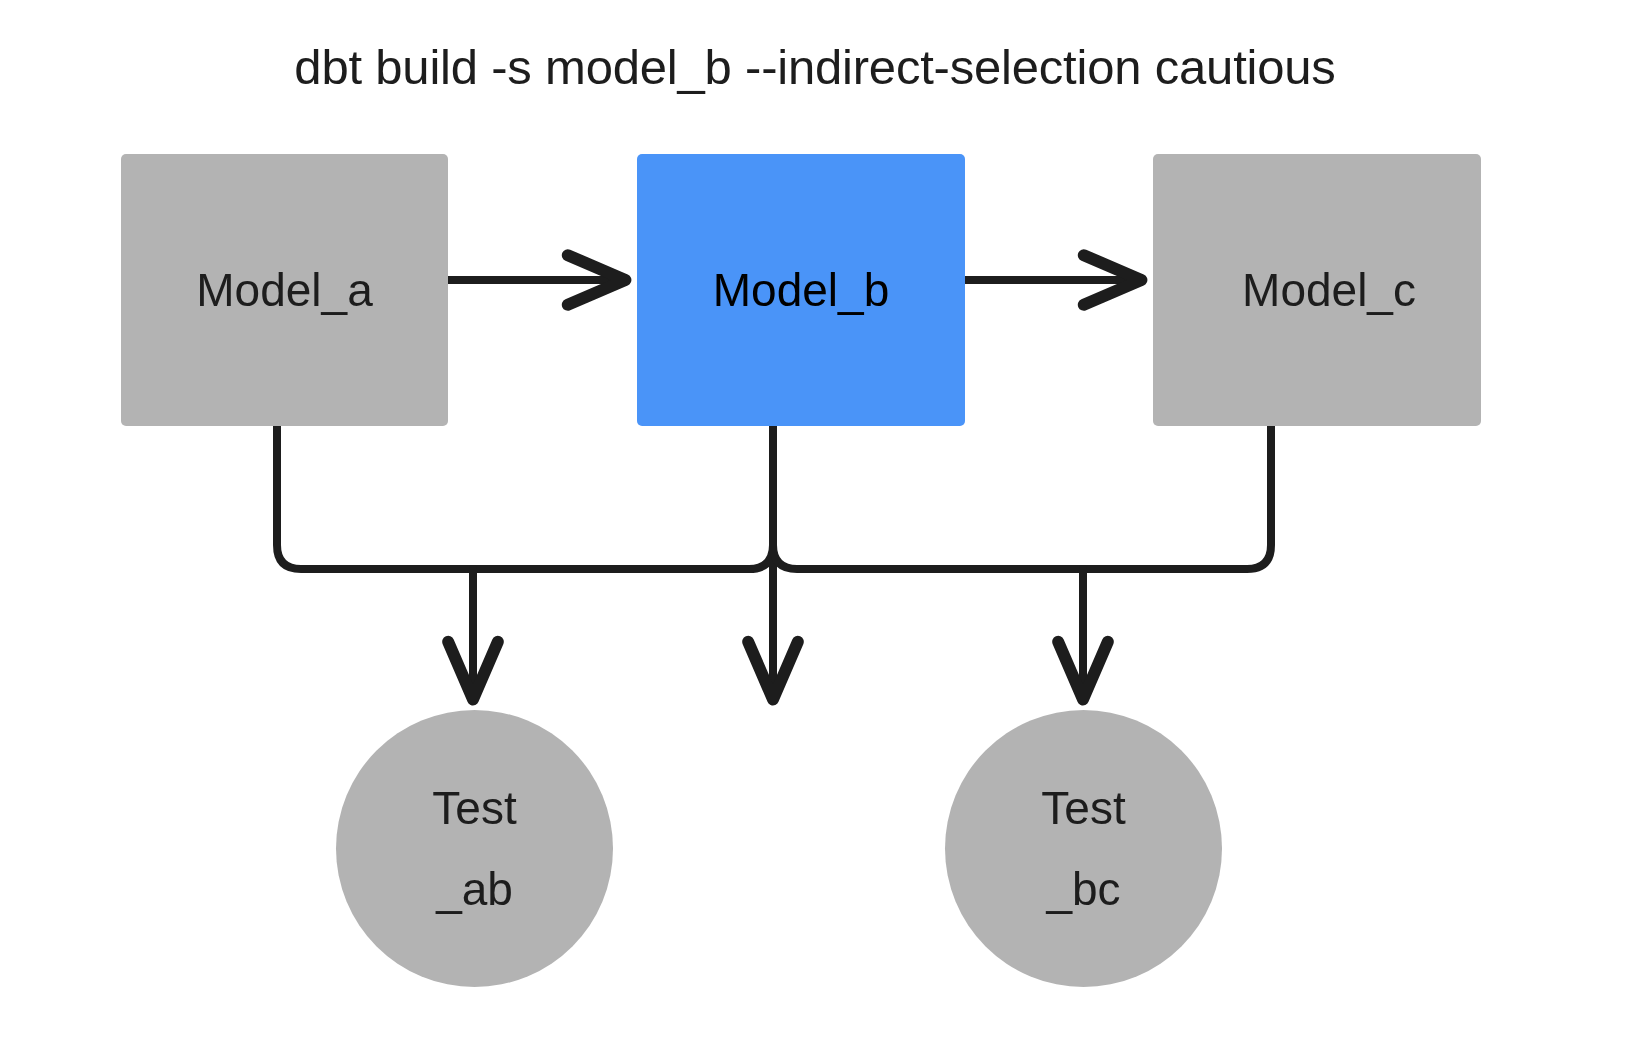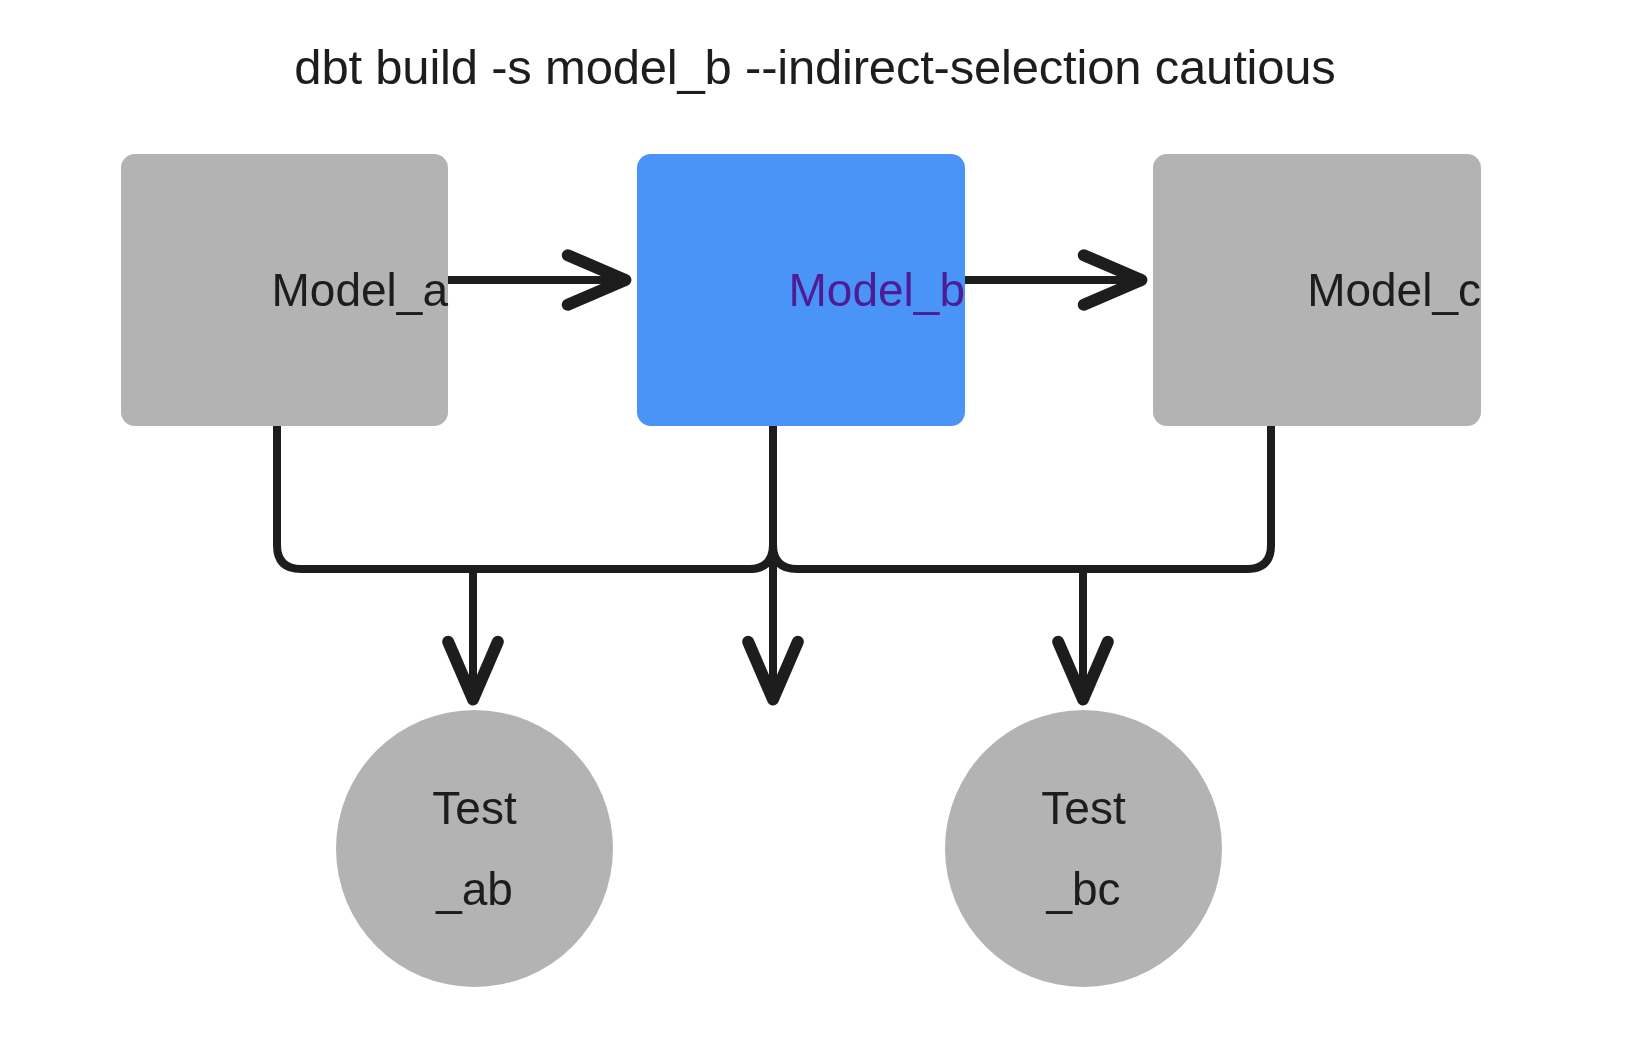--- a/index.html
+++ b/index.html
@@ -29,22 +29,22 @@
     font-size: 49px;
     font-family: "Liberation Sans", sans-serif;
     color: #1d1d1d;
     letter-spacing: -0.2px;
     white-space: nowrap;
   }
   .node-box {
     position: absolute;
     display: flex;
     align-items: center;
-    justify-content: flex-end;
-    border-radius: 14px;
+    justify-content: center;
+    border-radius: 5px;
     font-size: 46px;
     font-family: "Liberation Sans", sans-serif;
     box-sizing: border-box;
   }
   .node-circle {
     position: absolute;
     display: flex;
     flex-direction: column;
     align-items: center;
     justify-content: center;
@@ -113,21 +113,21 @@
 
     <g>
       <path d="M1083,556 L1083,688" fill="none" stroke="#1d1d1d" stroke-width="8" stroke-linecap="round" marker-end="url(#arrowhead)"></path>
     </g>
   </svg>
 
   <div class="node-box" style="left:121px; top:141px; width:327px; height:272px; background:#b3b3b3; color:#1d1d1d;">
     <span>Model_a</span>
   </div>
 
-  <div class="node-box" style="left:637px; top:141px; width:328px; height:272px; background:#4a94f8; color:#4c1d95;">
+  <div class="node-box" style="left:637px; top:141px; width:328px; height:272px; background:#4a94f8; color:#000000;">
     <span>Model_b</span>
   </div>
 
   <div class="node-box" style="left:1153px; top:141px; width:328px; height:272px; background:#b3b3b3; color:#1d1d1d;padding-left:24px;">
     <span>Model_c</span>
   </div>
 
   <div class="node-circle" style="left:336px; top:697px; width:277px; height:277px; background:#b3b3b3; color:#1d1d1d;">
     <span class="line">Test</span>
     <span class="line">_ab</span>

